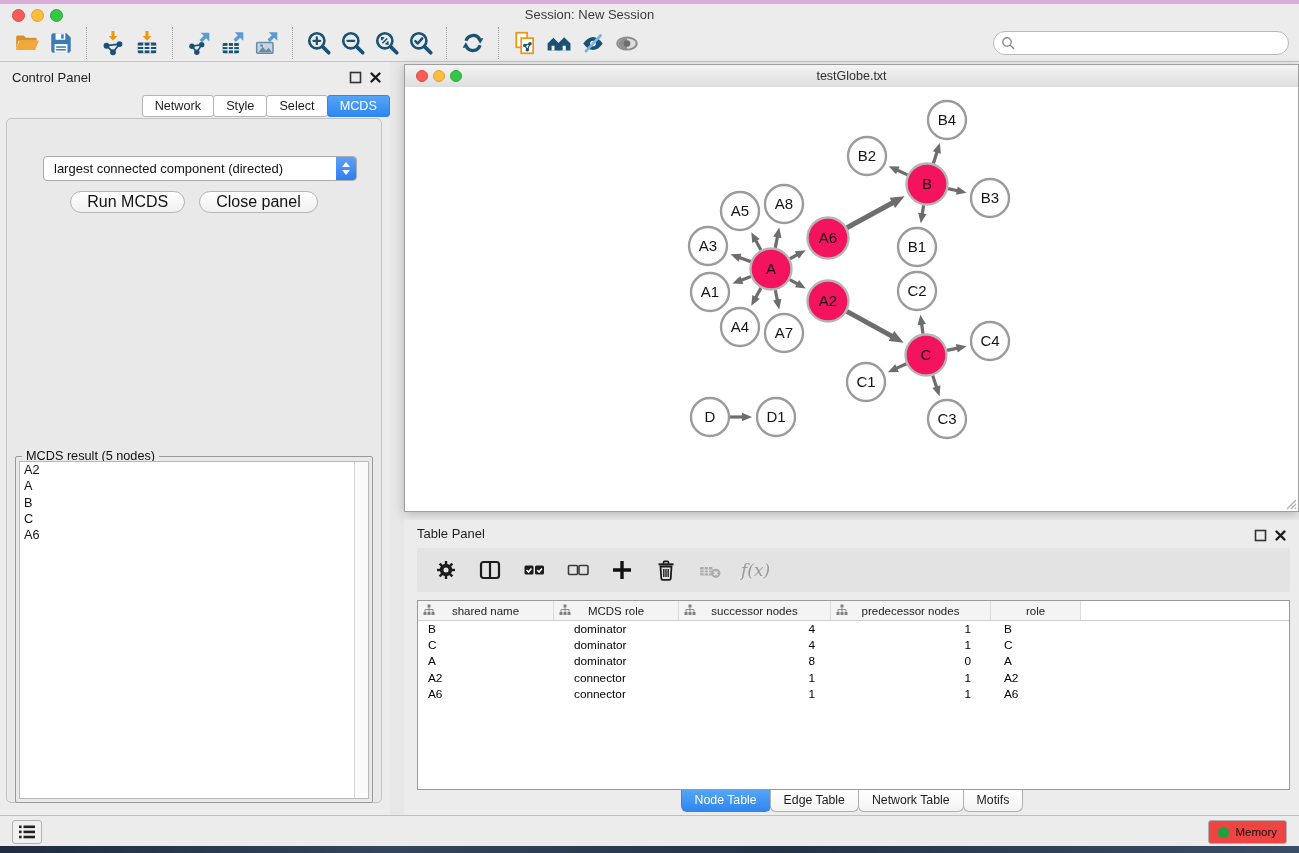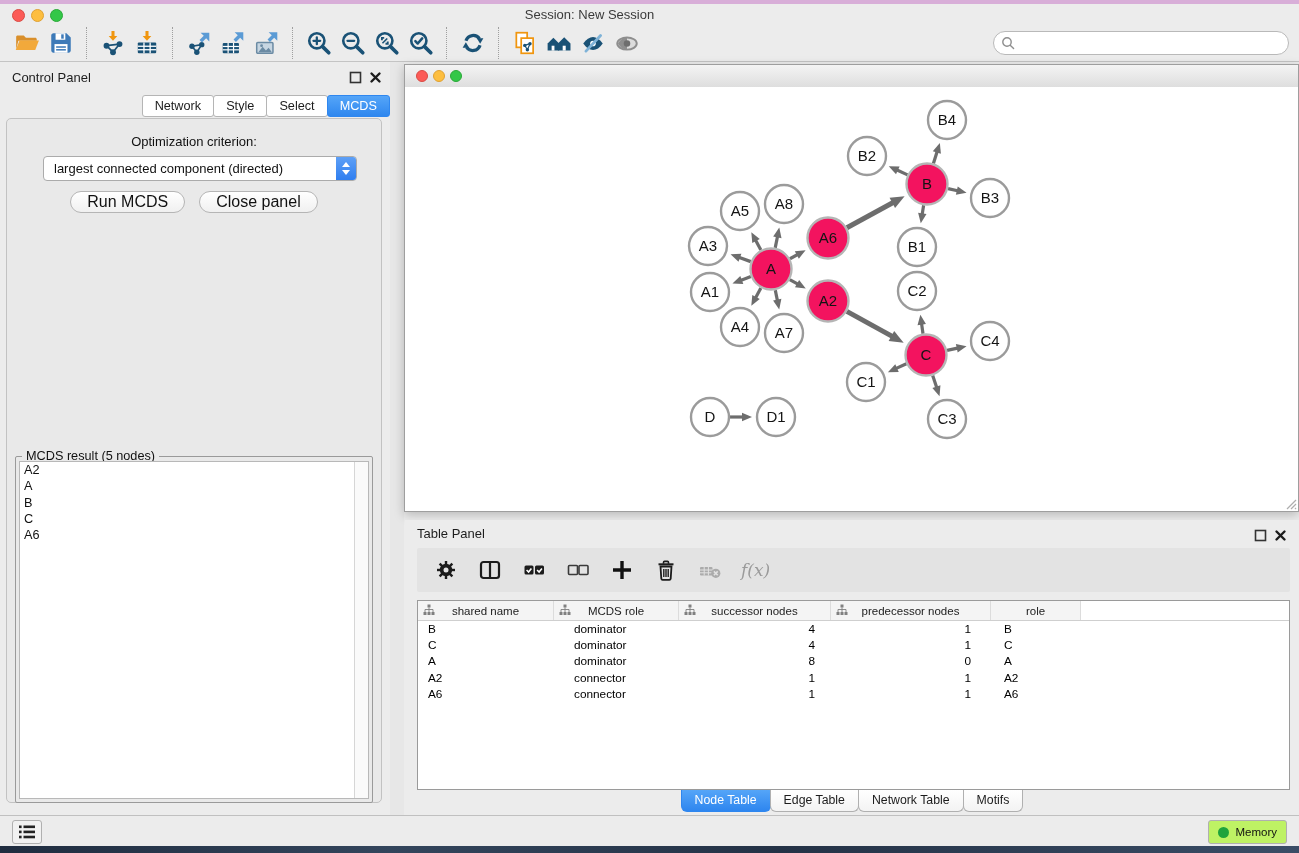--- a/index.html
+++ b/index.html
@@ -94,21 +94,21 @@
   .td.col4{padding-left:13px;}
   .btabs{position:absolute;left:0;right:0;top:270px;display:flex;justify-content:center;}
   .btab{height:21px;line-height:21px;padding:0 13px;font-size:12.3px;background:linear-gradient(#ffffff,#f3f3f3);
         border:1px solid #b0b0b0;border-top:none;border-radius:0 0 6px 6px;color:#1c1c1c;}
   .btab + .btab{margin-left:-1px;}
   .btab.active{background:linear-gradient(#55a5f8,#2e86ef);border-color:#2e86ef;color:#fff;}
   
   .statusbar{position:absolute;left:0;top:815px;width:1299px;height:31px;background:#ececec;border-top:1px solid #c0c0c0;box-sizing:border-box;}
   .sb-left{position:absolute;left:12px;top:4px;width:28px;height:22px;border:1px solid #b0b0b0;border-radius:3px;
         background:#f1f1f1;display:flex;align-items:center;justify-content:center;}
-  .sb-mem{position:absolute;right:12px;top:4px;height:22px;border:1px solid #b0b0b0;border-radius:3px;background:#bef264;
+  .sb-mem{position:absolute;right:12px;top:4px;height:22px;border:1px solid #b0b0b0;border-radius:3px;background:#ef4444;
         display:flex;align-items:center;padding:0 9px;gap:6px;font-size:11.5px;color:#111;}
   .memdot{width:11px;height:11px;border-radius:50%;background:#1fa33c;}
 </style>
 </head>
 <body>
 
 <div class="desk-top"></div>
 
 <div class="titlebar">
   <div class="tl r"></div>
@@ -297,21 +297,20 @@
   <svg class="mini-ico cp-close" viewBox="0 0 13 13">
     <path d="M2.5 2.5l8 8M10.5 2.5l-8 8" stroke="#1c1c1c" stroke-width="2.4" stroke-linecap="round"></path>
   </svg>
   <div class="ctabs" id="control-tabs">
       <div class="ctab">Network</div>
       <div class="ctab">Style</div>
       <div class="ctab">Select</div>
       <div class="ctab active">MCDS</div>
     </div>
   <div class="cp-box">
-    <div class="opt-label">Optimization criterion:</div>
     <div class="dropdown">
       <div class="val">largest connected component (directed)</div>
       <div class="dd-step">
         <div class="arr-up"></div>
         <div class="arr-dn"></div>
       </div>
     </div>
     <div class="cp-buttons">
       <div class="btn">Run MCDS</div>
       <div class="btn">Close panel</div>
@@ -332,20 +331,21 @@
   </div>
 </div>
 
 <div class="vsplit"></div>
 
 <div class="netwin">
   <div class="nw-title">
     <div class="tl2 r"></div>
     <div class="tl2 y"></div>
     <div class="tl2 g"></div>
+    <div class="wtitle">testGlobe.txt</div>
   </div>
   <div class="canvas">
     <svg id="graph-svg" width="893" height="424" viewBox="0 0 893 424">
         <g>
           <line x1="345.88250834253347" y1="189.5852837397005" x2="334.94231316460133" y2="193.7102753641667" stroke="#6d6d6d" stroke-width="3.2"></line>
           <polygon points="327.456734873451,196.53270652312503 335.3142911841923,189.0279541072535 338.31312429058556,196.98138104160074" fill="#6d6d6d"></polygon>
         </g>
         <g>
           <line x1="345.80381762386685" y1="174.62679056109425" x2="333.0594342342447" y2="169.974079164883" stroke="#6d6d6d" stroke-width="3.2"></line>
           <polygon points="325.5445756756835,167.23055937366223 336.395643762971,166.66769050345255 333.48065398479895,174.6522277219238" fill="#6d6d6d"></polygon>

